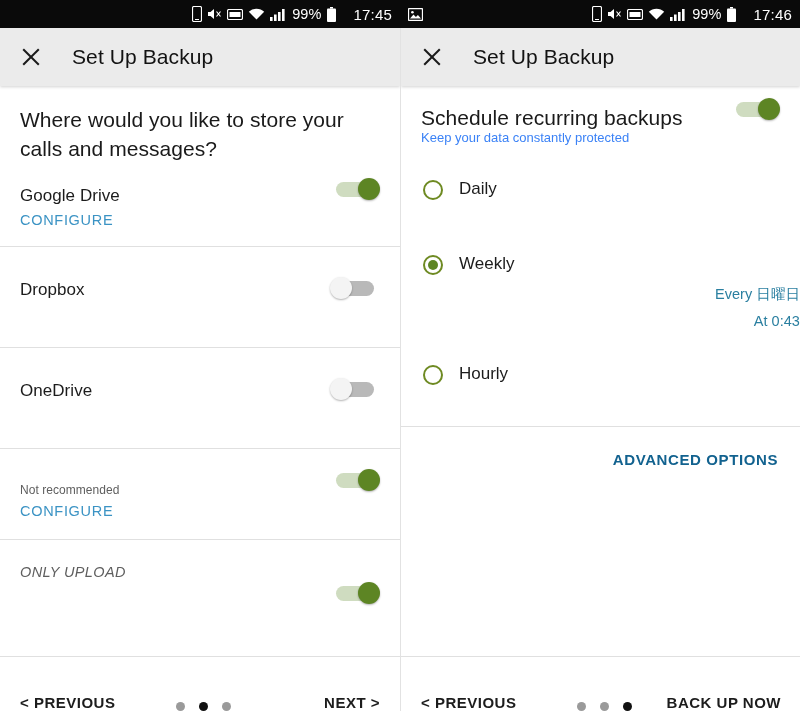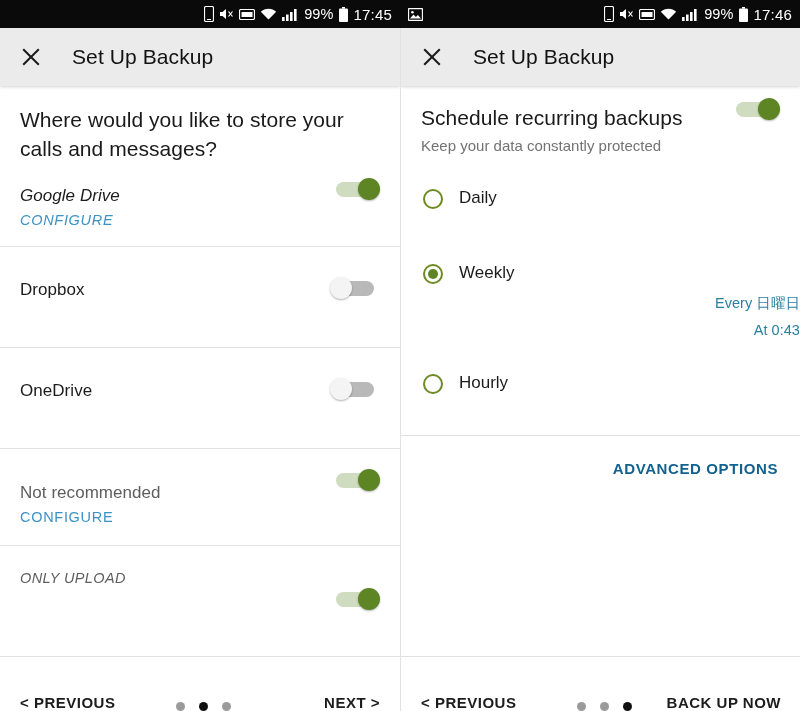--- a/index.html
+++ b/index.html
@@ -33,21 +33,21 @@
     gap: 6px;
     flex: 1;
   }
   .sb-right {
     display: flex;
     align-items: center;
     gap: 5px;
   }
   .sb-icon { display: inline-flex; align-items: center; }
   .sb-pct { font-size: 14.5px; letter-spacing: 0.1px; margin: 0 1px; }
-  .sb-time { font-size: 15px; margin-left: 0; letter-spacing: 0.2px; }
+  .sb-time { font-size: 15px; margin-left: 12px; letter-spacing: 0.2px; }
 
   .panel {
     position: absolute;
     top: 28px;
     width: 400px;
     height: 683px;
     background: #ffffff;
     overflow: hidden;
   }
   .panel.left  { left: 0; }
@@ -110,21 +110,21 @@
     position: relative;
     padding: 0 20px;
     box-sizing: border-box;
   }
   .row .label {
     font-size: 17px;
     color: #1c1c1c;
     letter-spacing: 0.05px;
   }
   .row .sub {
-    font-size: 17px;
+    font-size: 12px;
     color: #5e5e5e;
     margin-top: 6px;
     letter-spacing: 0.05px;
   }
   .row .action {
     font-size: 14.5px;
     color: #3b93c4;
     margin-top: 6px;
     letter-spacing: 0.7px;
     cursor: pointer;
@@ -365,21 +365,21 @@
 
     <div class="appbar">
       <div class="close"></div>
       <div class="title">Set Up Backup</div>
     </div>
 
     <div class="content">
 
       <div class="question">Where would you like to store your calls and messages?</div>
 
-      <div class="row" style="padding-top:22px;padding-bottom:18px;font-style:italic;">
+      <div class="row" style="padding-top:22px;padding-bottom:18px;">
         <div class="label">Google Drive</div>
         <div class="action">CONFIGURE</div>
         <div class="toggle on" style="top:14px;">
           <div class="track"></div>
           <div class="knob"></div>
         </div>
       </div>
       <div class="divider"></div>
 
       <div class="row" style="padding-top:33px;padding-bottom:47px;">
@@ -435,21 +435,21 @@
 
     <div class="appbar">
       <div class="close"></div>
       <div class="title">Set Up Backup</div>
     </div>
 
     <div class="content">
 
       <div class="row" style="padding-top:20px;position:relative;">
         <div style="font-size:21px;color:#1a1a1a;letter-spacing:0.05px;">Schedule recurring backups</div>
-        <div style="font-size:15px;color:#737373;margin-top:7px;">Keep your data constantly protected</div>
+        <div style="font-size:13px;color:#3b82f6;">Keep your data constantly protected</div>
         <div class="toggle on" style="top:12px;">
           <div class="track"></div>
           <div class="knob"></div>
         </div>
       </div>
 
       <div class="radio-row" style="margin-top:34px;">
         <span class="radio"></span>
         <span class="radio-label">Daily</span>
       </div>

